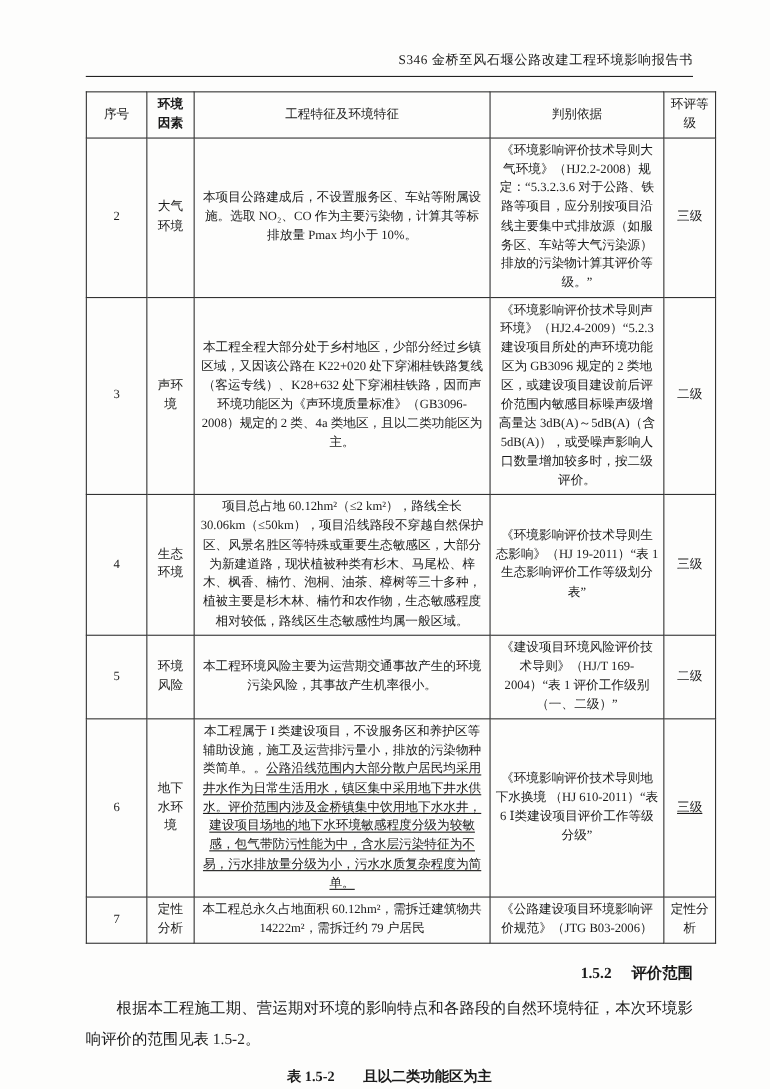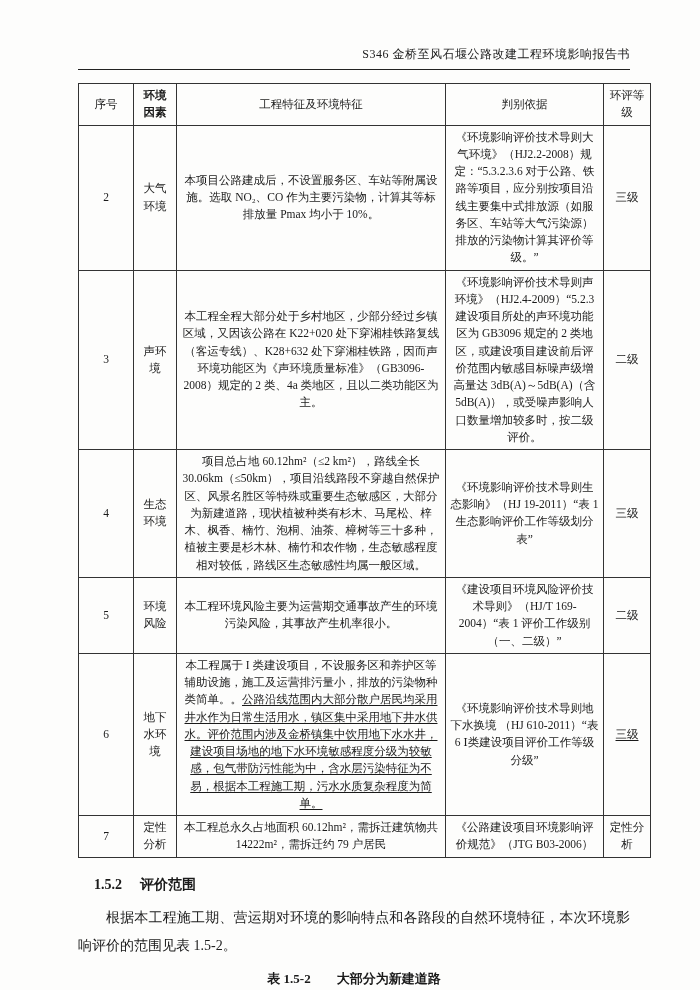--- a/index.html
+++ b/index.html
@@ -39,21 +39,22 @@
   }
   .t1 .c-no{width:55px;}
   .t1 .c-factor{width:43px;font-weight:bold;}
   .t1 .c-feature{width:269px;}
   .t1 .c-basis{width:158px;}
   .t1 .c-grade{width:47px;margin-top:12px;}
   .u{text-decoration:underline;text-underline-offset:2px;}
   .section-heading{
     font-weight:bold;
     font-size:14px;
-    margin:18px 0 10px 16px;
+    margin:18px 0 10px 0;
+    text-align:right;
   }
   .section-heading .num{margin-right:18px;}
   .para{
     font-size:14px;
     line-height:2.0;
     text-indent:2em;
     text-align:justify;
     margin:0 0 10px 0;
   }
   .caption{
@@ -115,37 +116,37 @@
       <tr>
         <td>5</td>
         <td>环境风险</td>
         <td>本工程环境风险主要为运营期交通事故产生的环境污染风险，其事故产生机率很小。</td>
         <td>《建设项目环境风险评价技术导则》（HJ/T 169-2004）“表 1  评价工作级别（一、二级）”</td>
         <td>二级</td>
       </tr>
       <tr>
         <td>6</td>
         <td>地下水环境</td>
-        <td><span>本工程属于 I 类建设项目，不设服务区和养护区等辅助设施，施工及运营排污量小，排放的污染物种类简单。。</span><span class="u">公路沿线范围内大部分散户居民均采用井水作为日常生活用水，镇区集中采用地下井水供水。评价范围内涉及金桥镇集中饮用地下水水井，建设项目场地的地下水环境敏感程度分级为较敏感，包气带防污性能为中，含水层污染特征为不易，根据本工程施工期，污水水质复杂程度为简单。</span></td>
+        <td><span>本工程属于 I 类建设项目，不设服务区和养护区等辅助设施，施工及运营排污量小，排放的污染物种类简单。。</span><span class="u">公路沿线范围内大部分散户居民均采用井水作为日常生活用水，镇区集中采用地下井水供水。评价范围内涉及金桥镇集中饮用地下水水井，建设项目场地的地下水环境敏感程度分级为较敏感，包气带防污性能为中，含水层污染特征为不易，污水排放量分级为小，污水水质复杂程度为简单。</span></td>
         <td>《环境影响评价技术导则地下水换境 （HJ 610-2011）“表 6  Ⅰ类建设项目评价工作等级分级”</td>
         <td><span class="u">三级</span></td>
       </tr>
       <tr>
         <td>7</td>
         <td>定性分析</td>
         <td>本工程总永久占地面积 60.12hm²，需拆迁建筑物共 14222m²，需拆迁约 79 户居民</td>
         <td>《公路建设项目环境影响评价规范》（JTG B03-2006）</td>
         <td>定性分析</td>
       </tr>
     </tbody>
   </table>
 
   <div class="section-heading">
     <span class="num">1.5.2</span><span>评价范围</span>
   </div>
 
   <p class="para">根据本工程施工期、营运期对环境的影响特点和各路段的自然环境特征，本次环境影响评价的范围见表 1.5-2。</p>
 
   <div class="caption">
-    <span class="cap-num">表 1.5-2</span><span>大部分为新建道路</span>
+    <span class="cap-num">表 1.5-2</span><span>且以二类功能区为主</span>
   </div>
 
 </div>
 
 </body></html>

